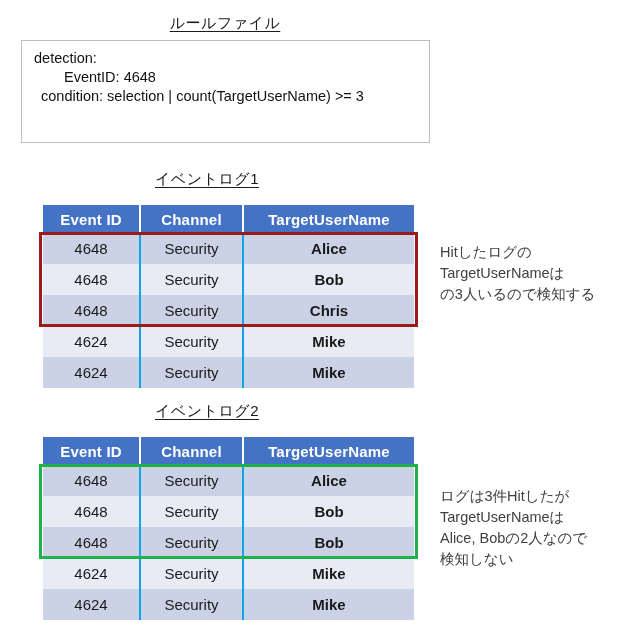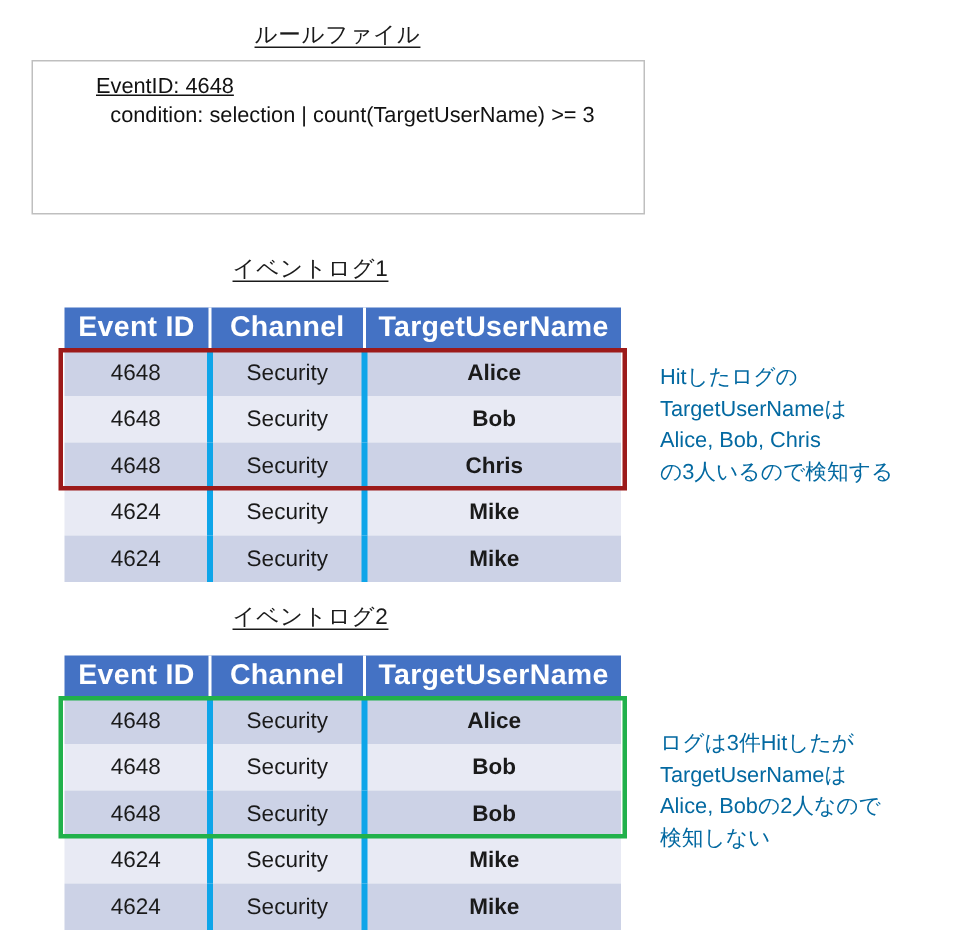--- a/index.html
+++ b/index.html
@@ -42,60 +42,60 @@
     box-sizing: border-box;
     padding: 8px 0 0 12px;
   }
   .rule-line {
     font-size: 14.5px;
     line-height: 19px;
     color: #111111;
     white-space: pre;
   }
   .rule-indent-1 { padding-left: 14px; }
-  .rule-indent-2 { padding-left: 30px; text-decoration: underline; }
-  .rule-indent-c { padding-left: 7px; text-align: center; }
+  .rule-indent-2 { padding-left: 30px; }
+  .rule-indent-c { padding-left: 7px; }
 
   
   .log-table {
     position: absolute;
     left: 43px;
     width: 371px;
     border-collapse: collapse;
     table-layout: fixed;
   }
   #log-table-1 { top: 205px; }
   #log-table-2 { top: 437px; }
 
   .log-table col.c-event  { width: 97px; }
   .log-table col.c-chan   { width: 103px; }
   .log-table col.c-user   { width: 171px; }
 
   .log-table thead th {
     background: #4472c4;
     color: #ffffff;
     font-weight: bold;
-    font-size: 19px;
+    font-size: 15px;
     height: 28px;
     text-align: center;
     border-left: 2px solid #ffffff;
     border-right: 2px solid #ffffff;
     box-sizing: border-box;
     letter-spacing: 0.2px;
   }
   .log-table thead th:first-child { border-left: none; }
   .log-table thead th:last-child  { border-right: none; }
 
   .log-table tbody td {
     height: 31px;
     font-size: 15px;
     text-align: center;
     color: #1a1a1a;
     border-left: 2px solid #ffffff;
-    border-right: 4px solid #0ea5e9;
+    border-right: 2px solid #0ea5e9;
     box-sizing: border-box;
   }
   .log-table tbody td:first-child { border-left: none; }
   .log-table tbody td:last-child  { border-right: none; font-weight: bold; }
 
   .log-table tbody tr.band-dark td  { background: #ccd2e6; }
   .log-table tbody tr.band-light td { background: #e8eaf4; }
 
   
   .highlight {
@@ -116,32 +116,33 @@
     width: 379px;
     height: 95px;
     border: 3px solid #21b14b;
   }
 
   
   .annotation {
     position: absolute;
     font-size: 14.5px;
     line-height: 21px;
-    color: #0369a1;
+    color: #404040;
     white-space: nowrap;
   }
   #annotation-1 { left: 440px; top: 242px; }
   #annotation-2 { left: 440px; top: 486px; }
 </style>
 </head>
 <body>
 
 <div class="section-title" id="rule-title">ルールファイル</div>
 
 <div id="rule-box">
+  <div class="rule-line">detection:</div>
   <div class="rule-line rule-indent-2">EventID: 4648</div>
   <div class="rule-line rule-indent-c">condition: selection | count(TargetUserName) &gt;= 3</div>
 </div>
 
 <div class="section-title" id="log1-title">イベントログ1</div>
 
 <table class="log-table" id="log-table-1">
   <colgroup>
     <col class="c-event">
       <col class="c-chan">
@@ -181,21 +182,20 @@
       <td>Mike</td>
     </tr>
   </tbody>
 </table>
 
 <div class="highlight" id="highlight-red"></div>
 
 <div class="annotation" id="annotation-1">
   <div>Hitしたログの</div>
   <div>TargetUserNameは</div>
-  <div>Alice, Bob, Chris</div>
   <div>の3人いるので検知する</div>
 </div>
 
 <div class="section-title" id="log2-title">イベントログ2</div>
 
 <table class="log-table" id="log-table-2">
   <colgroup>
     <col class="c-event">
       <col class="c-chan">
       <col class="c-user">

